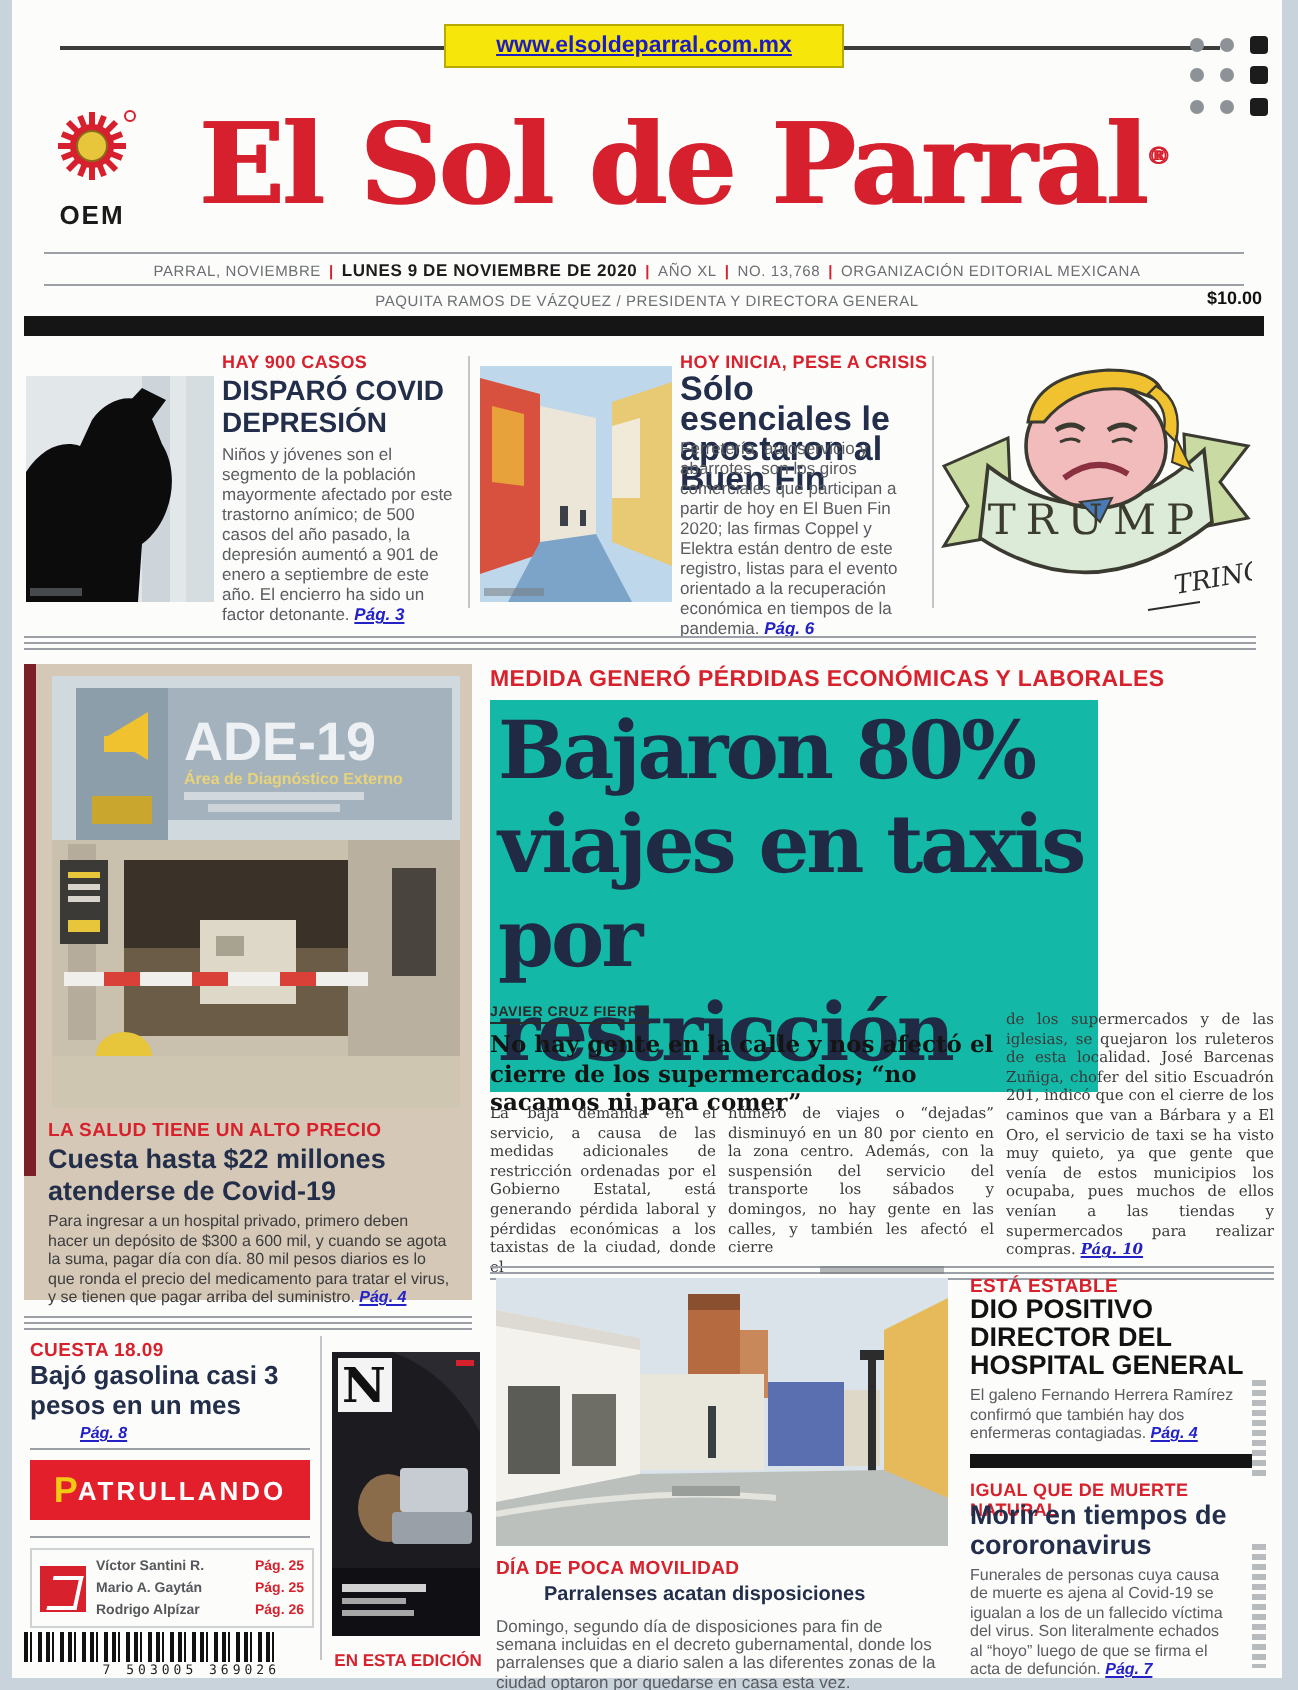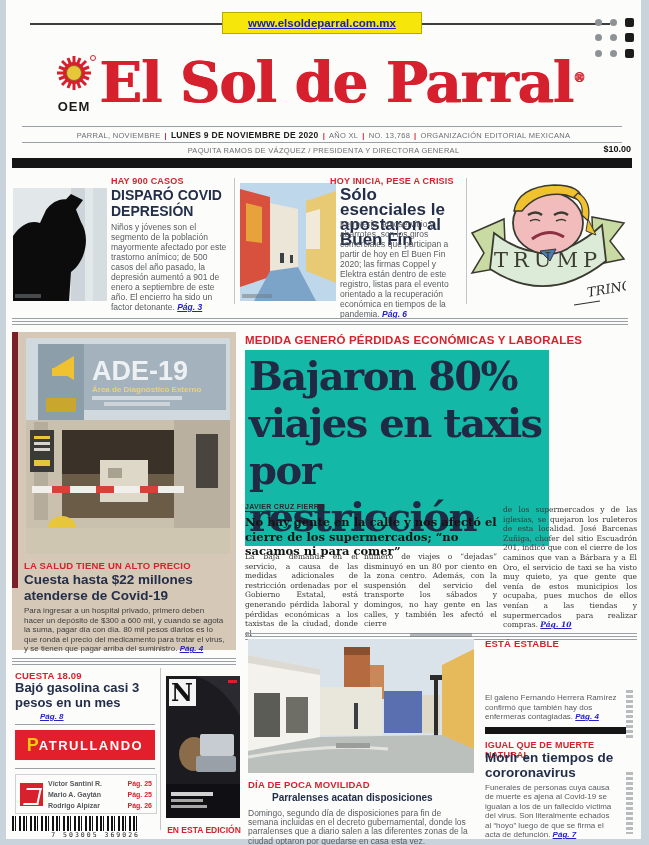--- a/index.html
+++ b/index.html
@@ -16,21 +16,21 @@
   .vline { position:absolute; width:1px; background:#c2c6ca; }
 
   
   .url-banner { position:absolute; left:216px; top:12px; width:200px; height:22px; background:#f6e60a;
                 border:1px solid #b7ab00; display:flex; align-items:center; justify-content:center;
                 font-size:11.5px; font-weight:bold; color:#1d1bc4; text-decoration:underline; cursor:pointer; }
   .dots { position:absolute; left:585px; top:15px; width:46px; height:46px;
           display:grid; grid-template-columns:repeat(3,1fr); grid-template-rows:repeat(3,1fr); align-items:center; justify-items:center; }
   .dot  { width:7px; height:7px; border-radius:50%; background:#8d9296; }
   .dotb { width:9px; height:9px; border-radius:2px; background:#1c1c1c; }
-  .oem  { position:absolute; left:16px; top:54px; width:48px; text-align:center;margin-left:28px; }
+  .oem  { position:absolute; left:16px; top:54px; width:48px; text-align:center; }
   .oem-txt { font-size:13px; font-weight:900; letter-spacing:1px; color:#1a1a1a; margin-top:1px; }
   .mast { position:absolute; left:66px; top:40px; width:540px; text-align:center;
           font-family:"DejaVu Serif", serif; font-weight:bold; font-size:56px; line-height:76px;
           color:#d6202e; letter-spacing:-1px; text-shadow:1px 0 #d6202e; }
   .mast sup { font-size:12px; letter-spacing:0; }
   .dateline { position:absolute; left:0; top:130px; width:635px; text-align:center; font-size:7.5px; color:#6b6e72; letter-spacing:.3px; }
   .dateline b { color:#1c1c1c; font-size:8.5px; }
   .dl-sep { color:#d6202e; font-weight:bold; margin:0 4px; }
   .director { position:absolute; left:0; top:146px; width:635px; text-align:center; font-size:7.5px; color:#6b6e72; letter-spacing:.3px; }
   .price { position:absolute; right:10px; top:144px; font-size:9px; font-weight:900; color:#111; }
@@ -157,21 +157,21 @@
       <polygon points="6,20 22,24 22,60 6,58" fill="#e8a23c"></polygon>
       <polygon points="30,20 58,26 58,86 30,90" fill="#ece6d8"></polygon>
       <polygon points="96,8 66,18 66,88 96,100" fill="#e8ca74"></polygon>
       <polygon points="66,30 80,26 80,66 66,66" fill="#f2ead8"></polygon>
       <polygon points="30,88 58,84 76,118 14,118" fill="#7ba4c8"></polygon>
       <rect x="40" y="70" width="4" height="10" fill="#3a3f48"></rect>
       <rect x="50" y="72" width="3" height="8" fill="#3a3f48"></rect>
     </svg>
     <div class="credit" style="left:2px; bottom:3px; width:30px; height:4px;"></div>
   </div>
-  <div class="kicker" style="left:324px; top:176px;">HOY INICIA, PESE A CRISIS</div>
+  <div class="kicker" style="left:334px; top:176px;">HOY INICIA, PESE A CRISIS</div>
   <div class="hl" style="left:334px; top:187px; width:126px; font-size:17px; line-height:15px;">Sólo esenciales le apostaron al Buen Fin</div>
   <div class="body-s" style="left:334px; top:219px; width:122px;">
     <span>Ferretería, autoservicio y abarrotes, son los giros comerciales que participan a partir de hoy en El Buen Fin 2020; las firmas Coppel y Elektra están dentro de este registro, listas para el evento orientado a la recuperación económica en tiempos de la pandemia. </span><span class="pref">Pág. 6</span>
   </div>
   <div class="vline" style="left:460px; top:178px; height:126px;"></div>
 
   <div class="abs" style="left:464px; top:175px; width:156px; height:142px;">
     <svg width="156" height="142" viewBox="0 0 156 142">
       <polygon points="2,58 34,44 36,92 2,98 14,78" fill="#c9dba2" stroke="#3a3a30" stroke-width="1.5"></polygon>
       <polygon points="154,48 122,42 124,90 154,84 140,66" fill="#c9dba2" stroke="#3a3a30" stroke-width="1.5"></polygon>
@@ -324,20 +324,21 @@
       <path d="M0,118 Q80,104 140,110" fill="none" stroke="#e4e4de" stroke-width="3"></path>
       <rect x="88" y="104" width="34" height="5" fill="#9a9e9a"></rect>
       <rect x="106" y="64" width="4" height="26" fill="#3a3f44"></rect>
     </svg>
   </div>
   <div class="kicker" style="left:242px; top:779px; font-size:9.5px;">DÍA DE POCA MOVILIDAD</div>
   <div class="hl" style="left:242px; top:790px; width:227px; font-size:10px; line-height:16px;padding-left:24px;">Parralenses acatan disposiciones</div>
   <div class="body-s" style="left:242px; top:809px; width:225px; font-size:8.5px; line-height:9.2px;">Domingo, segundo día de disposiciones para fin de semana incluidas en el decreto gubernamental, donde los parralenses que a diario salen a las diferentes zonas de la ciudad optaron por quedarse en casa esta vez.</div>
 
   <div class="kicker" style="left:479px; top:638px; font-size:9.5px;">ESTÁ ESTABLE</div>
+  <div class="hl" style="left:479px; top:648px; width:138px; font-size:13.5px; line-height:14px; color:#121212;">DIO POSITIVO DIRECTOR DEL HOSPITAL GENERAL</div>
   <div class="body-s" style="left:479px; top:693px; width:132px; font-size:8px; line-height:9.5px;">
     <span>El galeno Fernando Herrera Ramírez confirmó que también hay dos enfermeras contagiadas. </span><span class="pref">Pág. 4</span>
   </div>
   <div class="blackdiv"></div>
   <div class="kicker" style="left:479px; top:740px; font-size:9px;">IGUAL QUE DE MUERTE NATURAL</div>
   <div class="hl" style="left:479px; top:750px; width:135px; font-size:13.5px; line-height:15px;">Morir en tiempos de cororonavirus</div>
   <div class="body-s" style="left:479px; top:783px; width:132px; font-size:8px; line-height:9.4px;">
     <span>Funerales de personas cuya causa de muerte es ajena al Covid-19 se igualan a los de un fallecido víctima del virus. Son literalmente echados al “hoyo” luego de que se firma el acta de defunción. </span><span class="pref">Pág. 7</span>
   </div>
   <div class="vcredit" style="left:620px; top:690px; height:48px;"></div>

